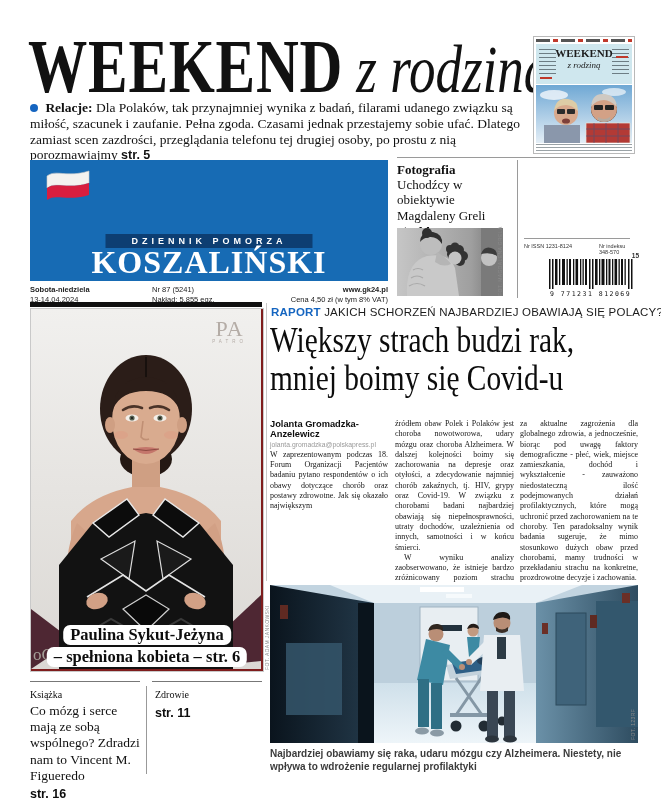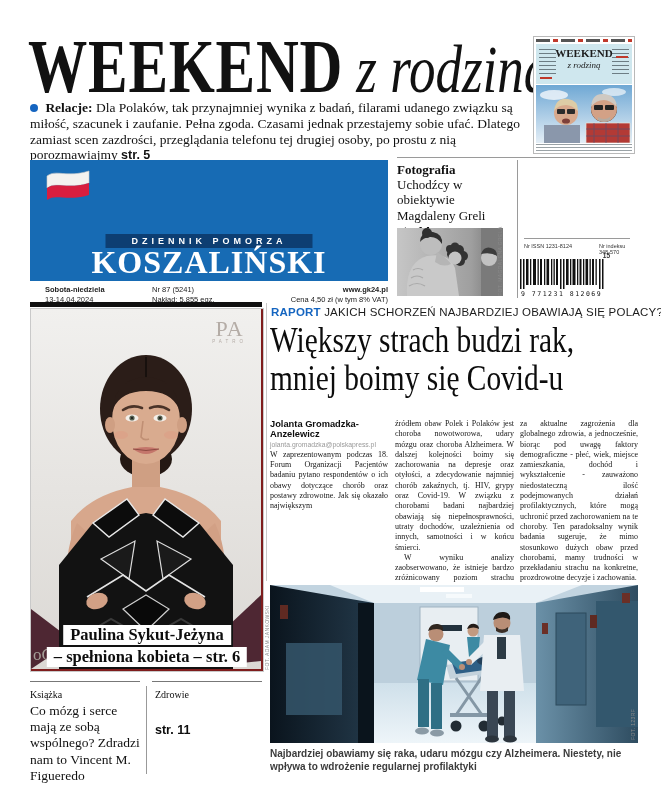--- a/index.html
+++ b/index.html
@@ -50,25 +50,25 @@
   .rule{background:#9a9a9a;}
   
   .blackbar{left:30px;top:302px;width:232px;height:5px;background:#101010;}
   .portrait{left:30px;top:308px;width:232px;height:362px;border:1px solid #c9c9c9;background:#7f1d1d;}
   .patro{position:absolute;right:16px;top:10px;text-align:center;color:#b4aca6;}
   .patro .mono{font-size:22px;line-height:20px;letter-spacing:1px;}
   .patro .word{font-family:"Liberation Sans",sans-serif;font-size:4.5px;letter-spacing:4px;}
   .vogue{position:absolute;left:2px;top:336px;font-size:17px;color:#a49e97;}
   .capbox{position:absolute;left:50%;transform:translateX(-50%);background:#fff;
           font-weight:bold;font-size:16.5px;line-height:20px;color:#0d0d0d;
-          padding:0 7px;white-space:nowrap;}
+          padding:0 7px;white-space:nowrap;border-radius:7px;}
   
   .bt-label{font-weight:normal;font-size:10px;line-height:17px;color:#0d0d0d;}
   .bt-text{font-size:13.5px;line-height:16.2px;color:#111;}
-  .bt-page{font-family:"Liberation Sans",sans-serif;font-weight:bold;font-size:12.5px;margin-top:20px;color:#0d0d0d;}
+  .bt-page{font-family:"Liberation Sans",sans-serif;font-weight:bold;font-size:12.5px;margin-top:3px;color:#0d0d0d;}
   
   .kicker{left:271px;top:306px;font-family:"Liberation Sans",sans-serif;font-size:11.5px;
           letter-spacing:.2px;white-space:nowrap;}
   .kicker .k1{color:#1565c0;font-weight:bold;}
   .kicker .k2{color:#1c1c1c;}
   .headline{left:270px;top:322px;color:#0c0c0c;transform:scaleX(.84);transform-origin:0 0;
             font-size:35px;line-height:37.5px;white-space:nowrap;letter-spacing:0;}
   .col{width:118px;font-size:8px;line-height:10.3px;text-align:justify;color:#161616;}
   .col p{margin:0;}
   .author{font-family:"Liberation Sans",sans-serif;font-weight:bold;font-size:9.3px;text-align:left;color:#0d0d0d;}
@@ -140,21 +140,21 @@
 
   <div class="abs mast">
     <svg class="abs" style="left:14px;top:8px;" width="48" height="32" viewBox="0 0 48 32">
       <path d="M3,8 C12,1 22,10 45,3 L45,15 C22,22 12,13 3,20 Z" fill="#f4f2ef" stroke="#c9c9c9" stroke-width=".6"></path>
       <path d="M3,20 C12,13 22,22 45,15 L45,27 C22,34 12,25 3,32 Z" fill="#d81e3f"></path>
     </svg>
     <div class="mast-band">DZIENNIK POMORZA</div>
     <div class="mast-kosz">KOSZALIŃSKI</div>
   </div>
 
-  <div class="abs dl" style="left:30px;top:285px;margin-left:15px;">
+  <div class="abs dl" style="left:30px;top:285px;">
     <b>Sobota-niedziela</b><br>
     <span>13-14.04.2024</span>
   </div>
   <div class="abs dl" style="left:152px;top:285px;">
     <span>Nr 87 (5241)</span><br>
     <span>Nakład: 5.855 egz.</span>
   </div>
   <div class="abs dl" style="left:238px;top:285px;width:150px;text-align:right;">
     <b>www.gk24.pl</b><br>
     <span>Cena 4,50 zł (w tym 8% VAT)</span>
@@ -194,21 +194,21 @@
     <path d="M40,24 Q50,30 54,36 Q46,40 38,34 Z" fill="#b5b5b5"></path>
   </svg>
   <div class="abs vtext" style="left:497px;top:232px;height:64px;">FOT. MAGDALENA GRELA</div>
 
   <div class="abs rule" style="left:517px;top:160px;width:1px;height:138px;"></div>
 
   <div class="abs rule" style="left:524px;top:238px;width:106px;height:1px;"></div>
   <div class="abs tiny" style="left:524px;top:243px;">Nr ISSN 1231-8124</div>
   <div class="abs tiny" style="left:630px;top:243px;transform:translateX(-100%);">Nr indeksu 348-570</div>
 
-  <div class="abs" style="left:520px;top:252px;width:96px;height:46px;">
+  <div class="abs" style="left:549px;top:252px;width:96px;height:46px;">
     <div class="abs tiny" style="right:6px;top:0;font-weight:bold;font-size:6.5px;">15</div>
     <svg class="abs" style="left:0;top:7px;" width="84" height="30" viewBox="0 0 84 30">
       <g fill="#111">
         <rect x="0" width="1.5" height="30"></rect>
           <rect x="3" width="1.5" height="30"></rect>
         <rect x="6" width="2.5" height="26"></rect>
           <rect x="10" width="1.3" height="26"></rect>
         <rect x="13" width="3" height="26"></rect>
           <rect x="17.5" width="1.3" height="26"></rect>
         <rect x="20" width="2" height="26"></rect>

